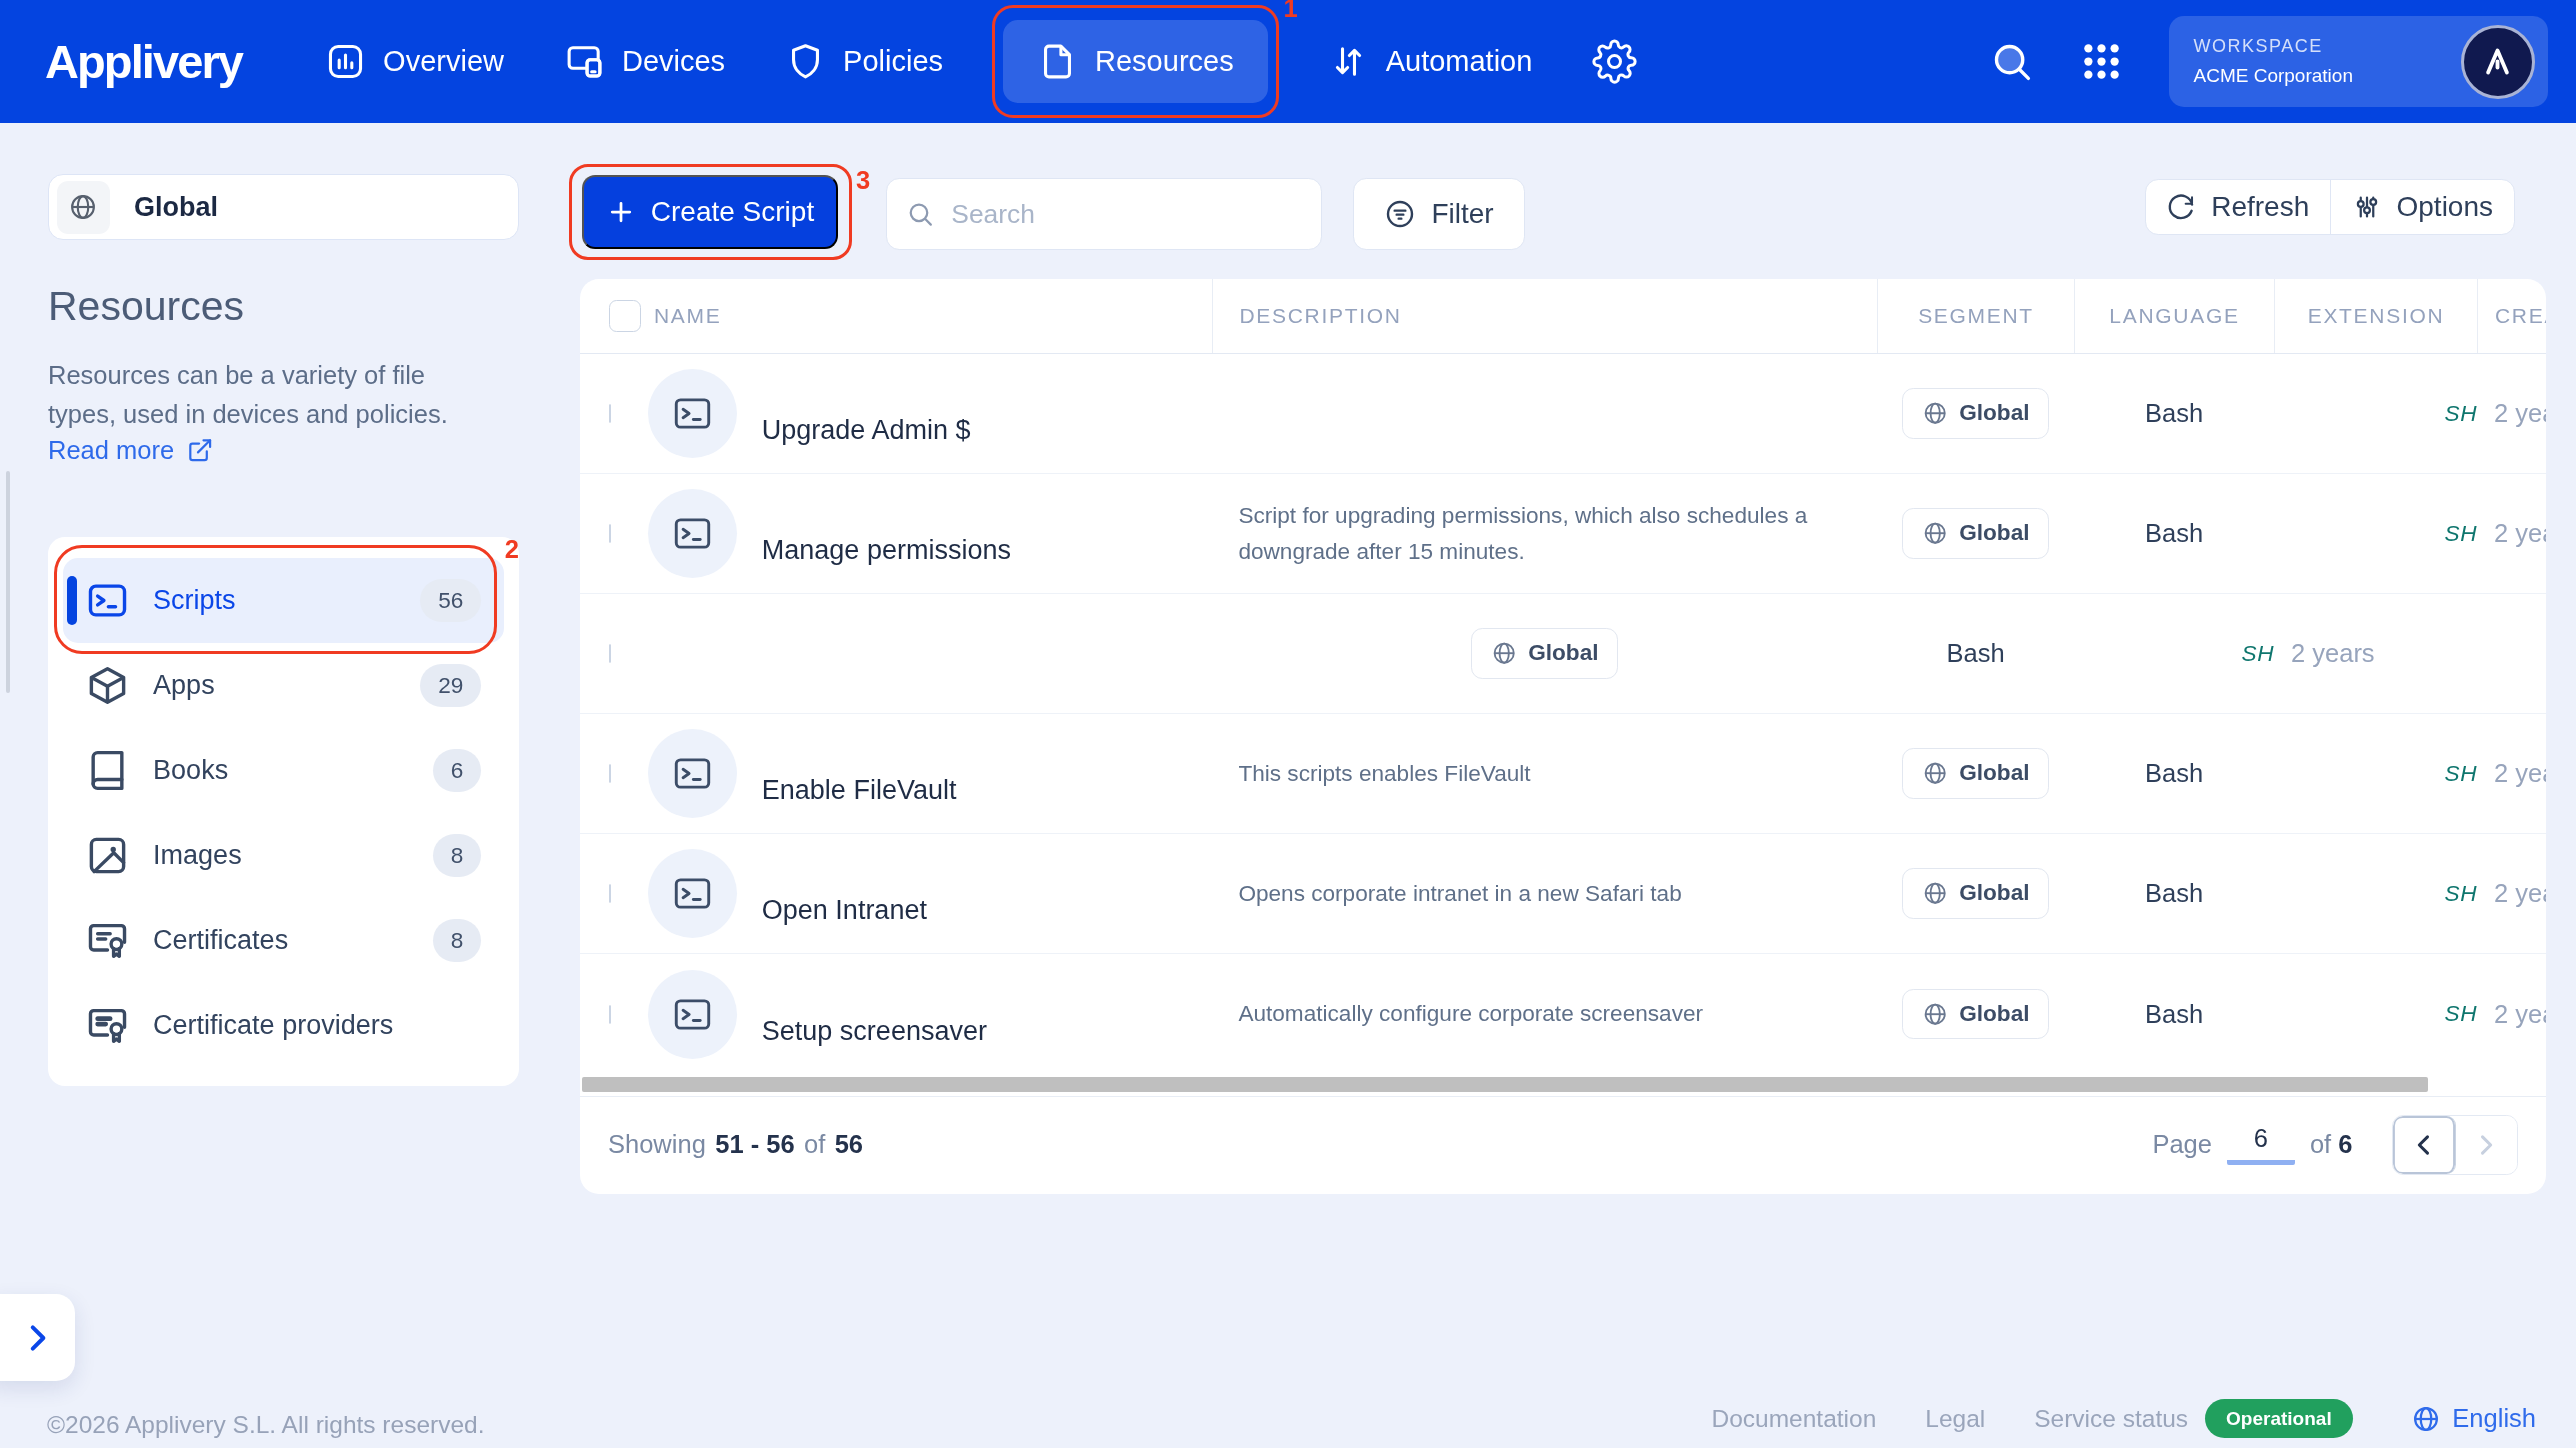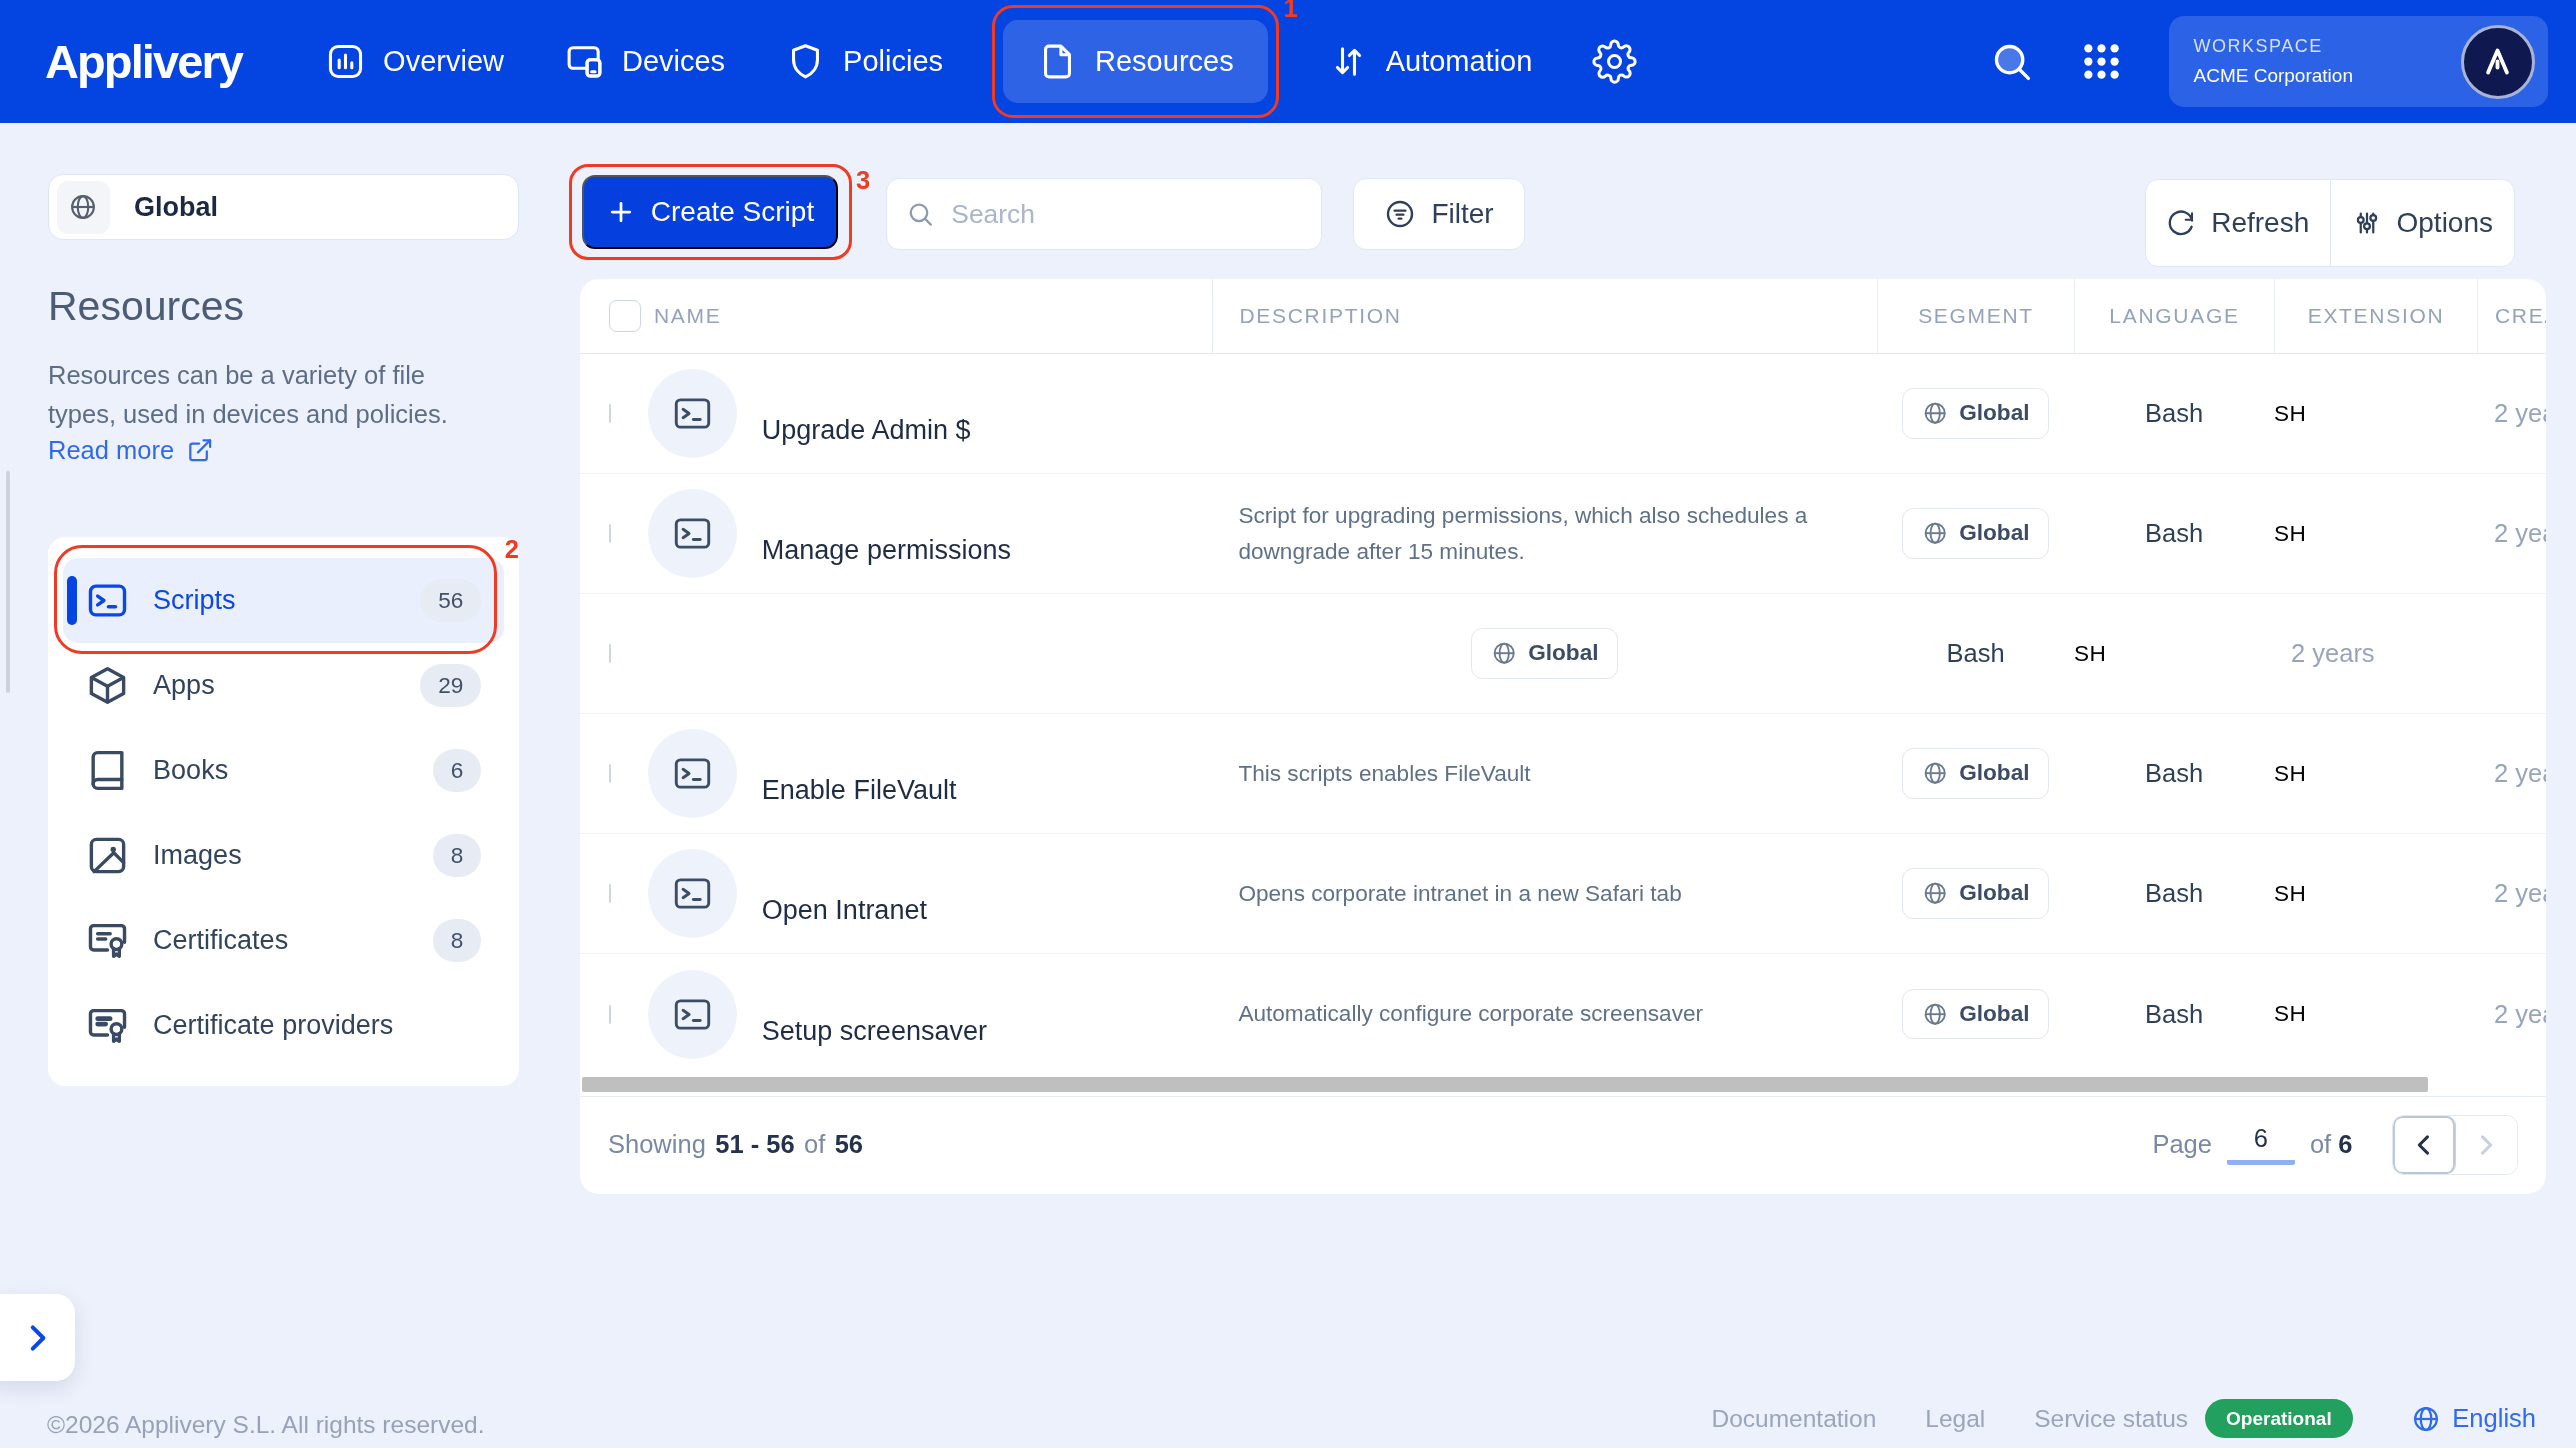--- a/index.html
+++ b/index.html
@@ -43,21 +43,21 @@
   .menu-item.active .micon{color:#0A46E8;}
   .active-pill{position:absolute;left:3.8px;top:18px;width:10.4px;height:49px;border-radius:5.7px;background:#0444E0;}
   .count-badge{margin-left:auto;background:#E6EBF4;border-radius:942px;padding:8.5px 18px;font-size:22.6px;font-weight:500;color:#41516B;}
 
   
   .btn-create{position:absolute;left:582px;top:175px;width:256px;height:74px;background:#0540DE;border-radius:13.2px;display:flex;align-items:center;justify-content:center;gap:15px;color:#fff;font-size:28px;font-weight:500;cursor:pointer;}
   .search-box{position:absolute;left:886px;top:178px;width:436px;height:72px;background:#fff;border:1.9px solid #DFE6F4;border-radius:13.2px;display:flex;align-items:center;padding:0 19px;gap:17px;color:#8D9AB1;}
   .search-box input{border:0;outline:0;font-size:26.4px;width:100%;font-family:inherit;color:#33435E;background:transparent;}
   .search-box input::placeholder{color:#A9B5C9;}
   .btn-filter{position:absolute;left:1353px;top:178px;width:172px;height:72px;background:#fff;border:1.9px solid #DFE6F4;border-radius:13.2px;display:flex;align-items:center;justify-content:center;gap:15px;font-size:28px;font-weight:500;color:#2E3F5A;cursor:pointer;}
-  .seg-group{position:absolute;left:2145px;top:179px;width:370px;height:88px;background:#fff;border:1.9px solid #DFE6F4;border-radius:13.2px;display:flex;overflow:hidden;}
+  .seg-group{position:absolute;left:2145px;top:179px;width:370px;height:56px;background:#fff;border:1.9px solid #DFE6F4;border-radius:13.2px;display:flex;overflow:hidden;}
   .seg-btn{flex:1;display:flex;align-items:center;justify-content:center;gap:15px;font-size:28px;font-weight:500;color:#2E3F5A;cursor:pointer;}
   .seg-btn:first-child{border-right:1.9px solid #DFE6F4;}
 
   
   .table-card{position:absolute;left:580px;top:279px;width:1966px;height:915px;background:#fff;border-radius:19px;overflow:hidden;}
   .thead,.trow{display:grid;grid-template-columns:53px 558px 665px 197px 200px 203px minmax(0,1fr);align-items:center;padding-left:21px;}
   .thead{height:75px;border-bottom:1.9px solid #E3E9F3;}
   .th{font-size:21px;letter-spacing:1.7px;color:#94A2BD;font-weight:500;height:100%;display:flex;align-items:center;white-space:nowrap;overflow:hidden;}
   .th.b{border-left:1.9px solid #E8EDF5;}
   .th.c{justify-content:center;}
@@ -65,21 +65,21 @@
   .checkbox{width:32px;height:32px;border:1.9px solid #CBD5E4;border-radius:7.5px;background:#fff;margin-left:7.5px;cursor:pointer;flex:none;}
   .trow{height:120px;border-bottom:1.9px solid #EEF2F8;}
   .name-cell{display:flex;align-items:center;gap:24.5px;}
   .row-icon{width:89px;height:89px;border-radius:50%;background:#EDF2FB;display:flex;align-items:center;justify-content:center;color:#3C4D68;margin-left:-5.7px;flex:none;}
   .row-name{font-size:27px;font-weight:500;color:#1F2C45;cursor:pointer;margin-top:34px;}
   .desc-cell{font-size:22.6px;color:#5F7089;line-height:1.55;padding:0 38px 0 26.4px;}
   .seg-cell{display:flex;justify-content:center;}
   .seg-badge{display:flex;align-items:center;gap:11.3px;border:1.9px solid #E2E7F0;border-radius:11.3px;background:#fff;padding:11.3px 19px;font-size:22.6px;font-weight:600;color:#3C4C66;}
   .seg-badge .gsvg{color:#6A7890;}
   .lang-cell{font-size:25.5px;color:#2E3F5A;text-align:center;}
-  .ext-cell{font-size:22.6px;color:#000000;text-align:left;letter-spacing:0.5px;}
+  .ext-cell{font-size:22.6px;color:#0f766e;text-align:right;letter-spacing:0.5px;font-style:italic;}
   .created-cell{font-size:25.5px;color:#97A4BC;white-space:nowrap;overflow:hidden;padding-left:17px;}
   .hscroll{height:22.6px;border-bottom:1.9px solid #E8EDF5;position:relative;}
   .hthumb{position:absolute;left:1.9px;top:2.8px;width:1846px;height:15px;background:#BFBFBF;border-radius:1.9px;cursor:grab;}
   .tfoot{height:96px;display:flex;align-items:center;padding:0 28px;}
   .showing{font-size:25.5px;color:#7A89A3;display:flex;gap:9.4px;align-items:baseline;}
   .showing b{color:#24324C;font-weight:700;}
   .pager{margin-left:auto;display:flex;align-items:center;gap:15px;}
   .page-label{font-size:25.5px;color:#7A89A3;}
   .page-input{width:68px;text-align:center;font-size:25.5px;color:#24324C;border-bottom:5.7px solid #8FB0F2;padding-bottom:7.5px;border-radius:1.9px;cursor:text;}
   .page-of{font-size:25.5px;color:#7A89A3;margin-right:24.5px;}

